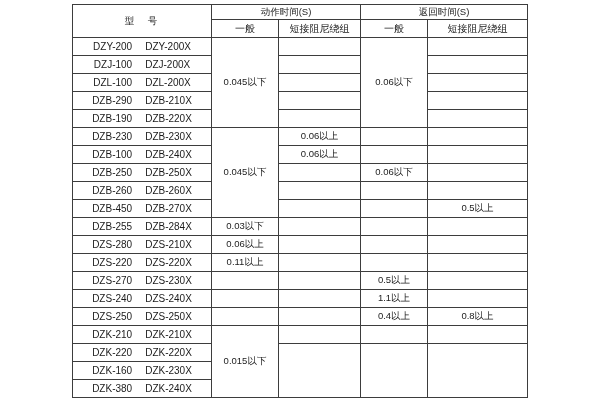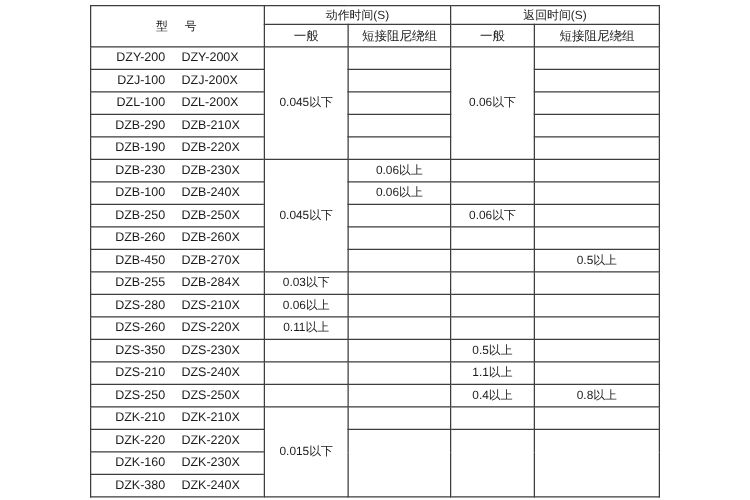--- a/index.html
+++ b/index.html
@@ -125,35 +125,35 @@
           <td></td>
         </tr>
         <tr>
           <td class="model-cell"><span class="m1">DZS-280</span><span class="m2">DZS-210X</span></td>
           <td>0.06以上</td>
           <td></td>
           <td></td>
           <td></td>
         </tr>
         <tr>
-          <td class="model-cell"><span class="m1">DZS-260</span><span class="m2">DZS-220X</span></td>
+          <td class="model-cell"><span class="m1">DZS-220</span><span class="m2">DZS-220X</span></td>
           <td>0.11以上</td>
           <td></td>
           <td></td>
           <td></td>
         </tr>
         <tr>
-          <td class="model-cell"><span class="m1">DZS-350</span><span class="m2">DZS-230X</span></td>
+          <td class="model-cell"><span class="m1">DZS-270</span><span class="m2">DZS-230X</span></td>
           <td></td>
           <td></td>
           <td>0.5以上</td>
           <td></td>
         </tr>
         <tr>
-          <td class="model-cell"><span class="m1">DZS-210</span><span class="m2">DZS-240X</span></td>
+          <td class="model-cell"><span class="m1">DZS-240</span><span class="m2">DZS-240X</span></td>
           <td></td>
           <td></td>
           <td>1.1以上</td>
           <td></td>
         </tr>
         <tr>
           <td class="model-cell"><span class="m1">DZS-250</span><span class="m2">DZS-250X</span></td>
           <td></td>
           <td></td>
           <td>0.4以上</td>

